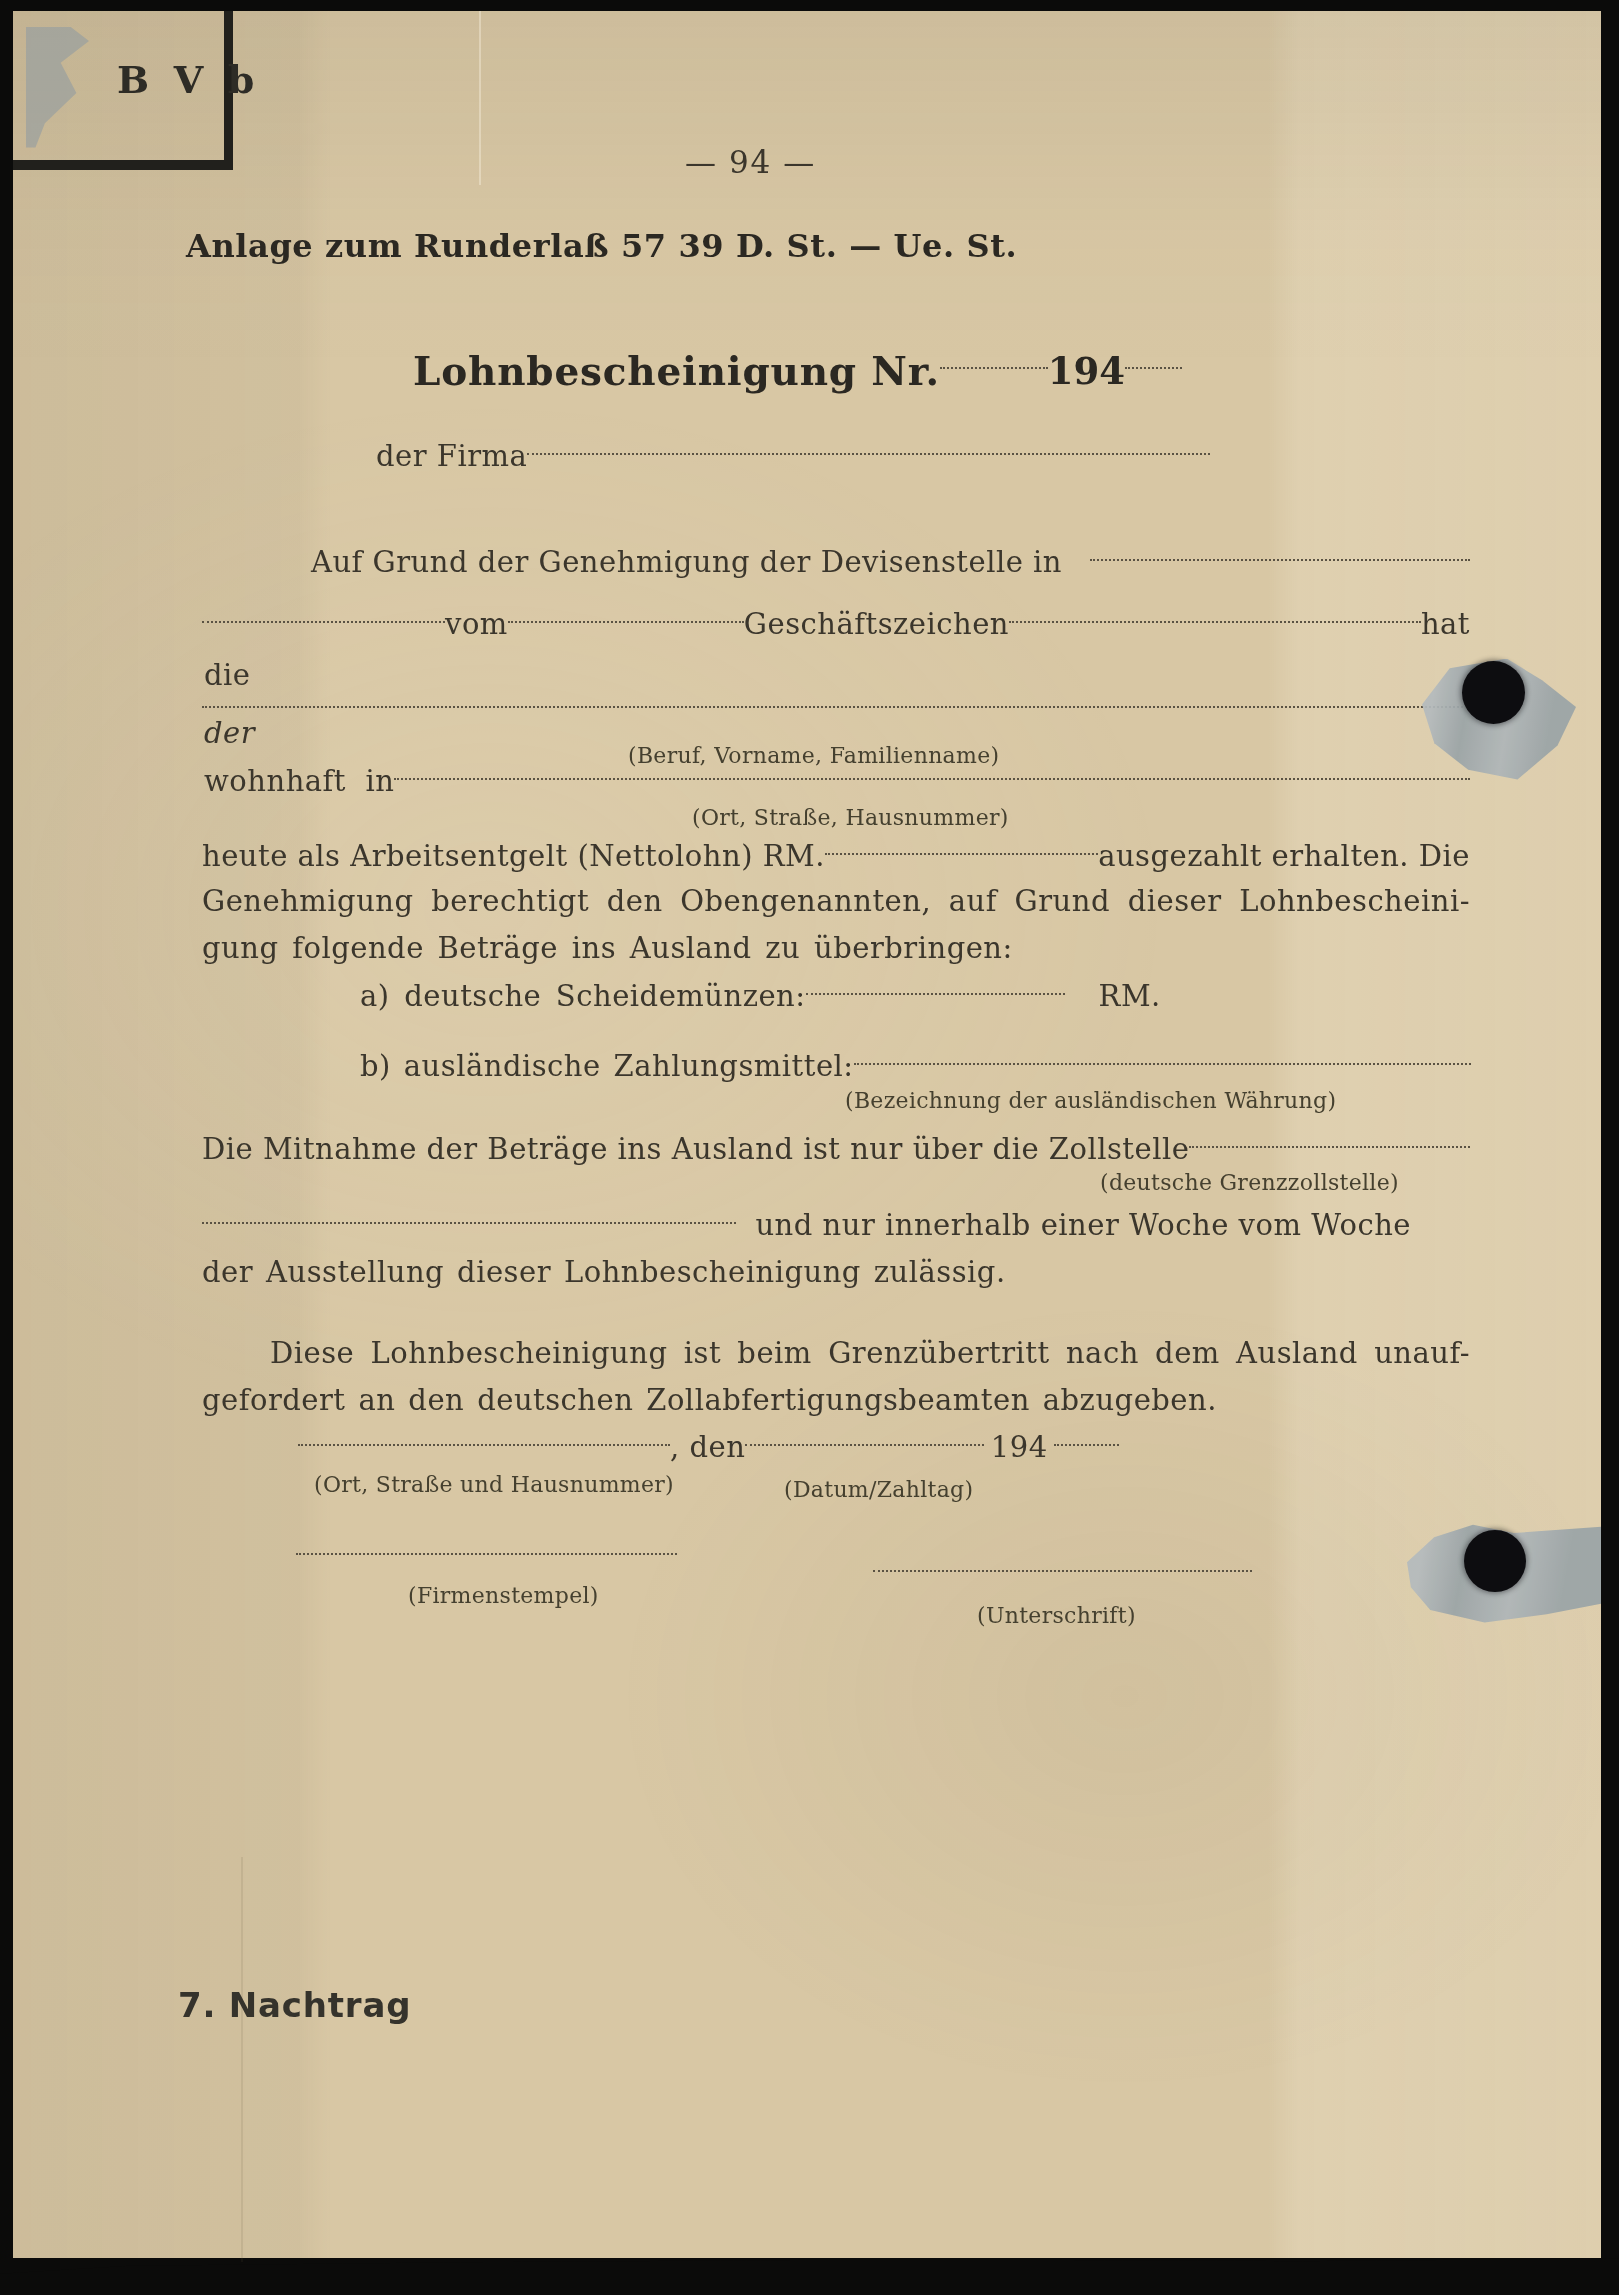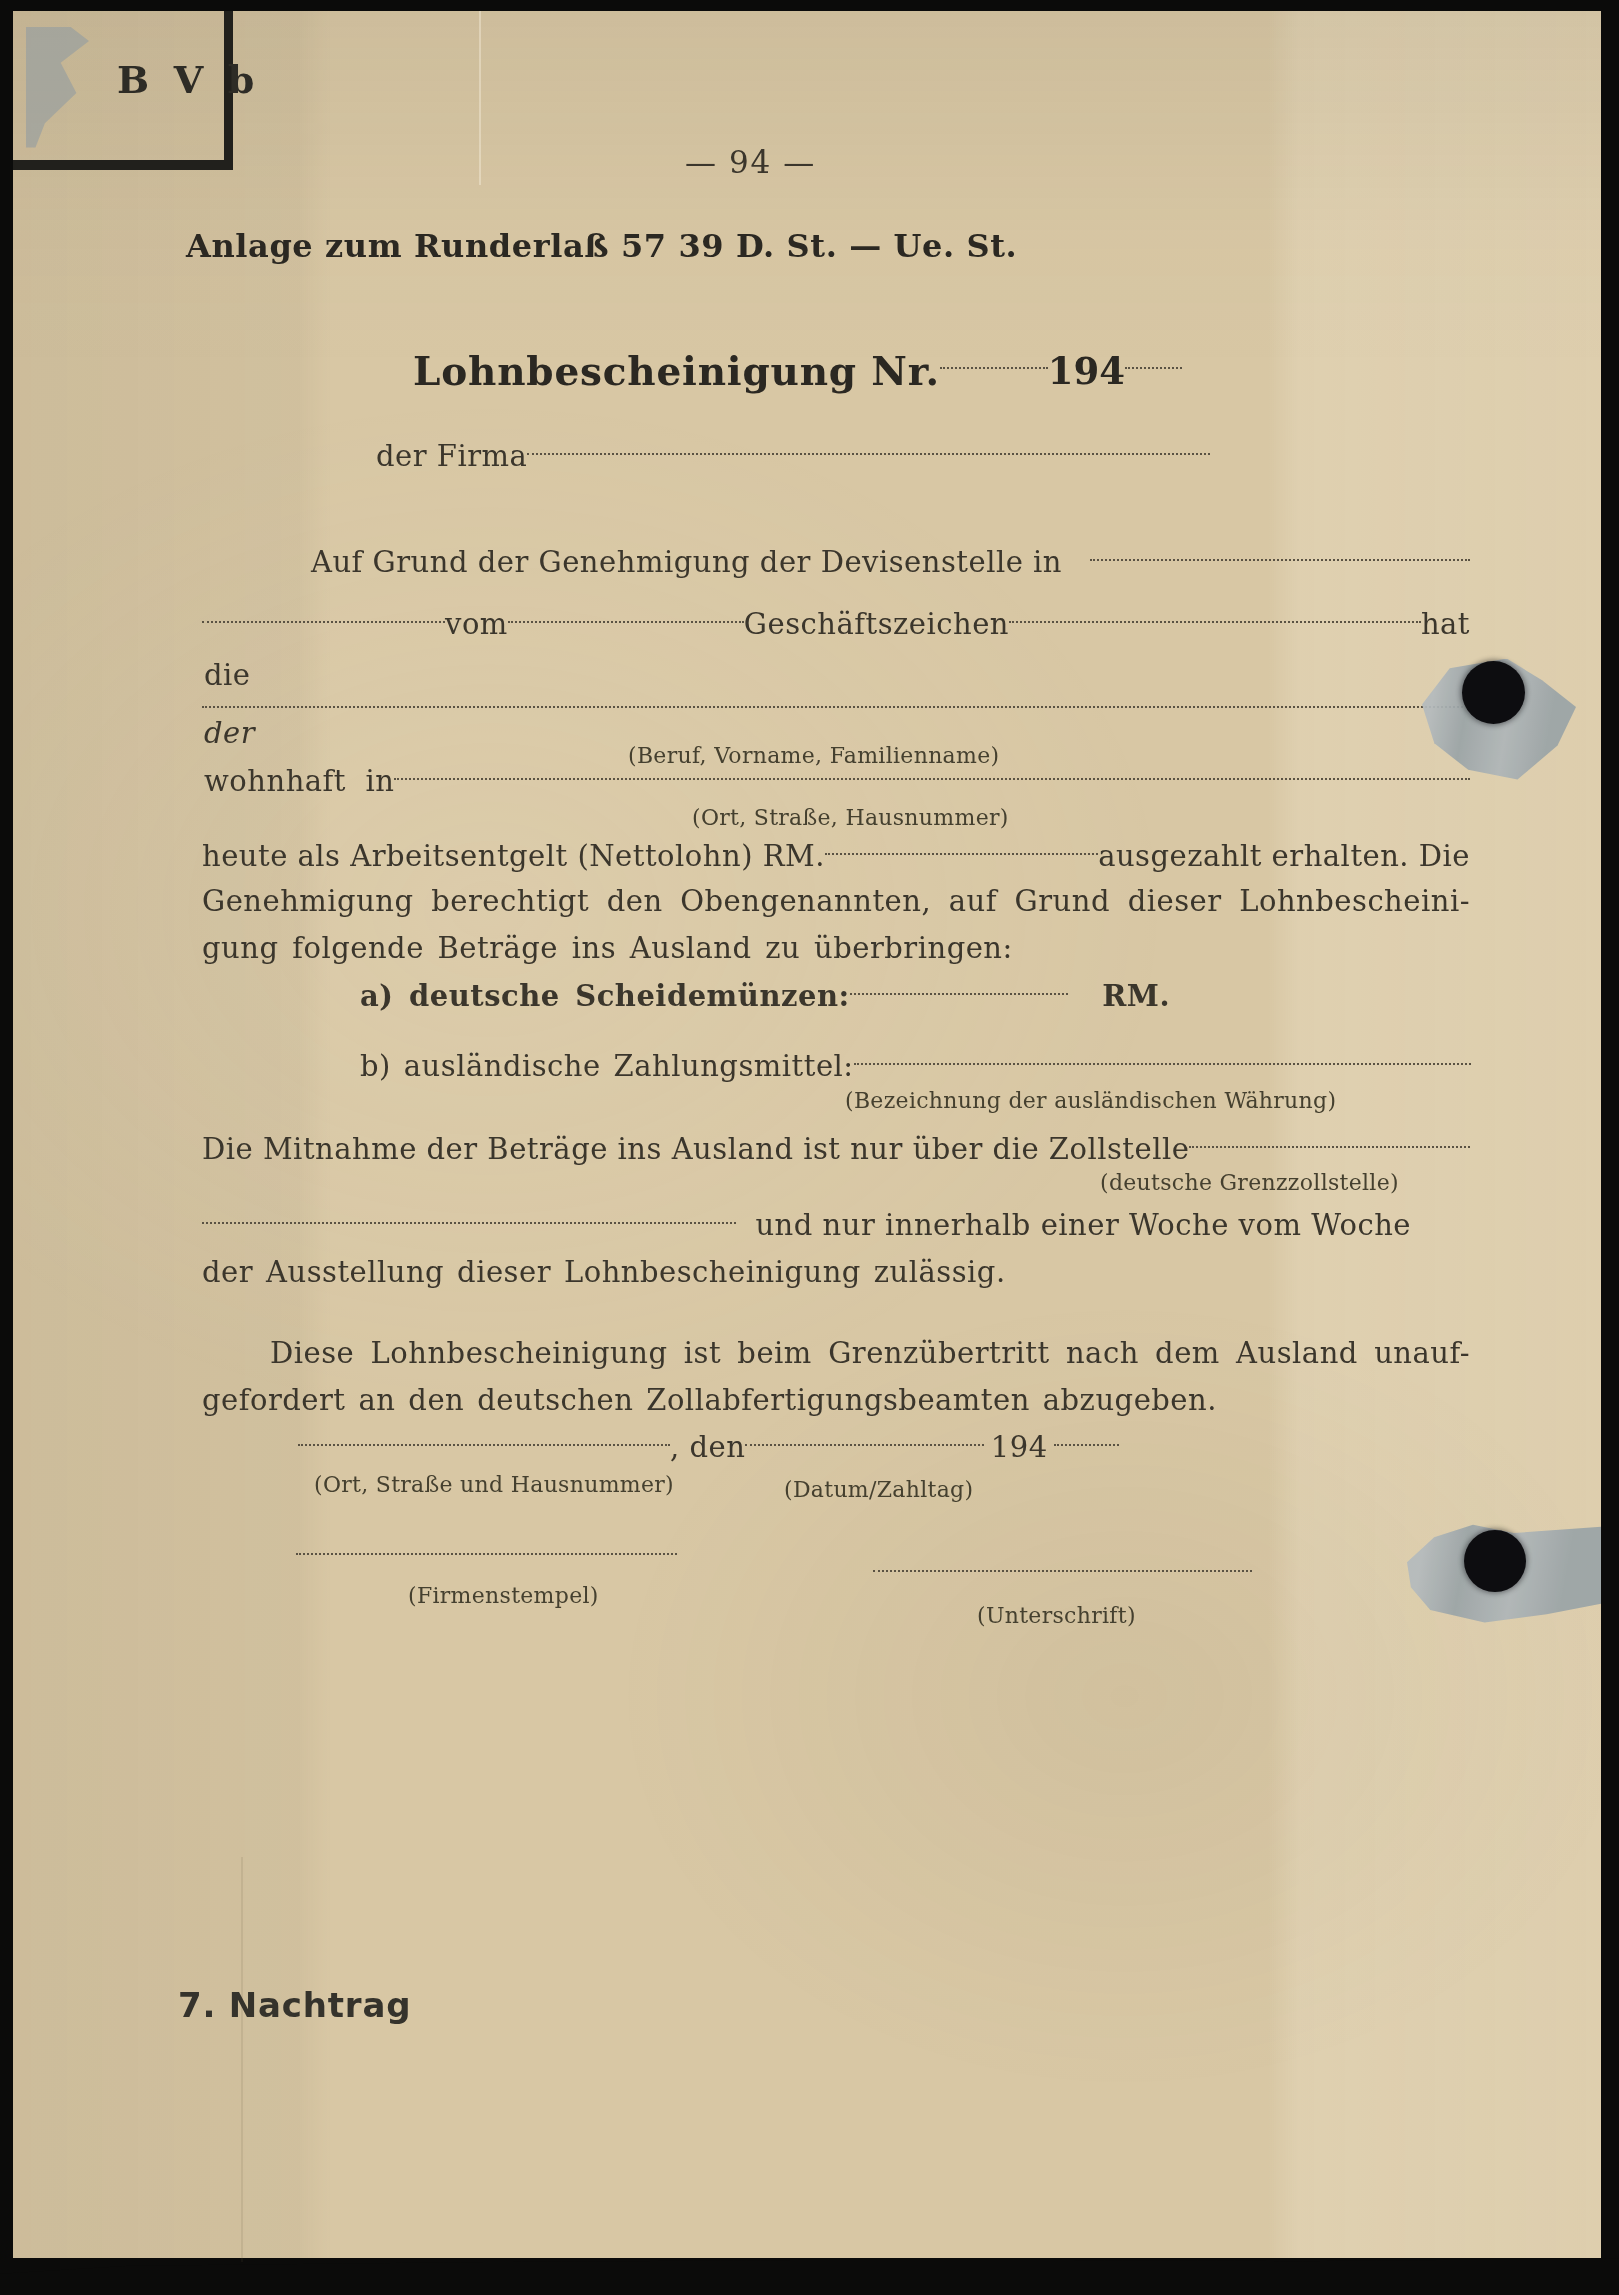--- a/index.html
+++ b/index.html
@@ -125,21 +125,21 @@
     <div class="abs t hint" style="left:679px;top:794px;">(Ort, Straße, Hausnummer)</div>
 
     <div class="row" style="left:189px;top:828px;width:1268px;height:37px;">
       <span class="t body36">heute als Arbeitsentgelt (Nettolohn) RM.</span>
       <span class="fill fillflex"></span>
       <span class="t body36">ausgezahlt erhalten. Die</span>
     </div>
     <div class="abs t body36" style="left:189px;top:921px;word-spacing:4px;">gung folgende Beträge ins Ausland zu überbringen:</div>
     <div class="abs t body36 justify" style="left:189px;top:874px;width:1268px;">Genehmigung berechtigt den Obengenannten, auf Grund dieser Lohnbescheini-</div>
 
-    <div class="row" style="left:347px;top:968px;width:810px;height:37px;font-weight:bold;">
+    <div class="row" style="left:347px;top:968px;width:810px;height:37px;">
       <span class="t body36" style="word-spacing:4.9px;">a) deutsche Scheidemünzen:</span>
       <span class="fill" style="width:259px;"></span>
       <span class="t body36" style="margin-left:34px;">RM.</span>
     </div>
 
     <div class="row" style="left:347px;top:1038px;width:1111px;height:37px;">
       <span class="t body36" style="word-spacing:3.2px;">b) ausländische Zahlungsmittel:</span>
       <span class="fill fillflex"></span>
     </div>
     <div class="abs t hint" style="left:832px;top:1077px;">(Bezeichnung der ausländischen Währung)</div>

